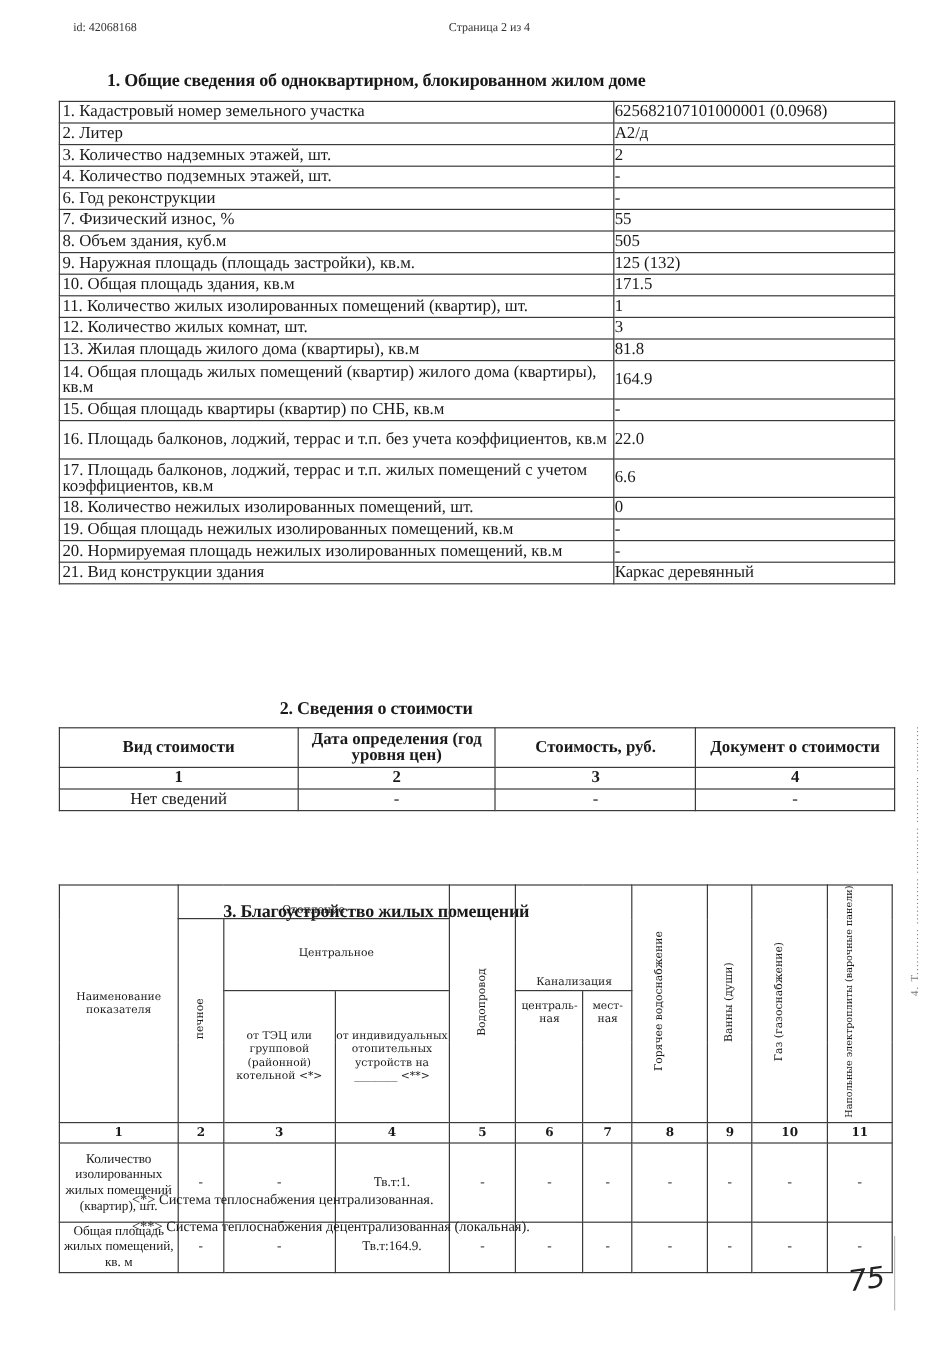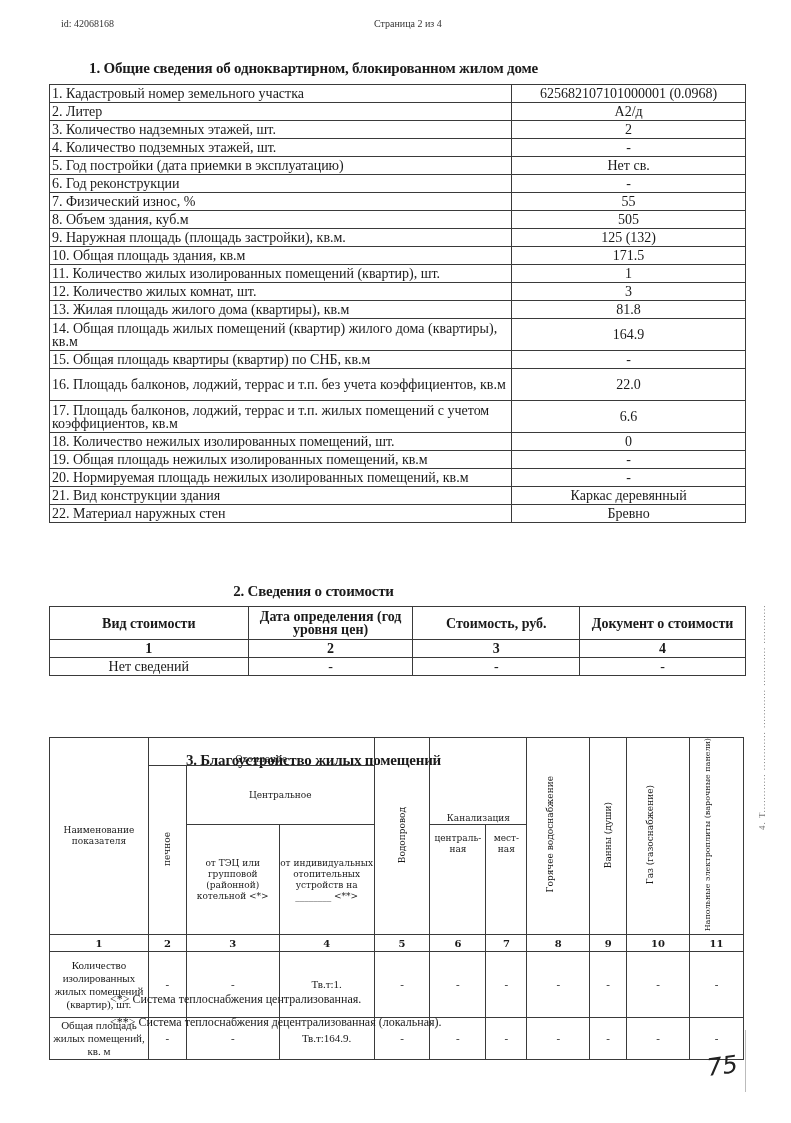--- a/index.html
+++ b/index.html
@@ -11,21 +11,21 @@
   .abs { position: absolute; }
   .hdr { font-size: 10px; color: #333; top: 18px; }
   .sec-title { font-weight: bold; font-size: 15px; text-align: center; left: 0; width: 627px; letter-spacing: -0.2px; }
   table { border-collapse: collapse; position: absolute; }
   td, th { border: 1px solid #3a3a3a; padding: 0; }
 
   
   #t1 { left: 49px; top: 84px; width: 697px; font-size: 14px; }
   #t1 td { height: 17px; line-height: 14px; }
   #t1 td.lbl { width: 460px; padding-left: 2px; text-align: left; margin-top: 48px; }
-  #t1 td.val { width: 233px; text-align: center; }
+  #t1 td.val { width: 233px; text-align: left; }
   #t1 tr.tall td { height: 31px; line-height: 13px; }
 
   
   #t2 { left: 49px; top: 606px; width: 697px; font-size: 14px; text-align: center; }
   #t2 .h td { height: 32px; font-weight: bold; line-height: 13px; font-size: 14px; }
   #t2 .n td { height: 17px; font-weight: bold; line-height: 14px; }
   #t2 .d td { height: 17px; line-height: 14px; }
 
   
   #t3 { left: 49px; top: 737px; width: 695px; font-size: 9px; text-align: center; font-family: "DejaVu Serif", serif; }
@@ -57,24 +57,20 @@
       </tr>
       <tr>
         <td class="lbl">3. Количество надземных этажей, шт.</td>
         <td class="val">2</td>
       </tr>
       <tr>
         <td class="lbl">4. Количество подземных этажей, шт.</td>
         <td class="val">-</td>
       </tr>
       <tr>
-        <td class="lbl">5. Год постройки (дата приемки в эксплуатацию)</td>
-        <td class="val">Нет св.</td>
-      </tr>
-      <tr>
         <td class="lbl">6. Год реконструкции</td>
         <td class="val">-</td>
       </tr>
       <tr>
         <td class="lbl">7. Физический износ, %</td>
         <td class="val">55</td>
       </tr>
       <tr>
         <td class="lbl">8. Объем здания, куб.м</td>
         <td class="val">505</td>
@@ -123,24 +119,20 @@
         <td class="lbl">19. Общая площадь нежилых изолированных помещений, кв.м</td>
         <td class="val">-</td>
       </tr>
       <tr>
         <td class="lbl">20. Нормируемая площадь нежилых изолированных помещений, кв.м</td>
         <td class="val">-</td>
       </tr>
       <tr>
         <td class="lbl">21. Вид конструкции здания</td>
         <td class="val">Каркас деревянный</td>
-      </tr>
-      <tr>
-        <td class="lbl">22. Материал наружных стен</td>
-        <td class="val">Бревно</td>
       </tr>
     </tbody>
 </table>
 
 <div class="abs sec-title" style="top:583px;">2. Сведения о стоимости</div>
 <table id="t2">
   <tbody>
       <tr class="h">
     <td style="width:198px">Вид стоимости</td>
     <td style="width:164px">Дата определения (год уровня цен)</td>

